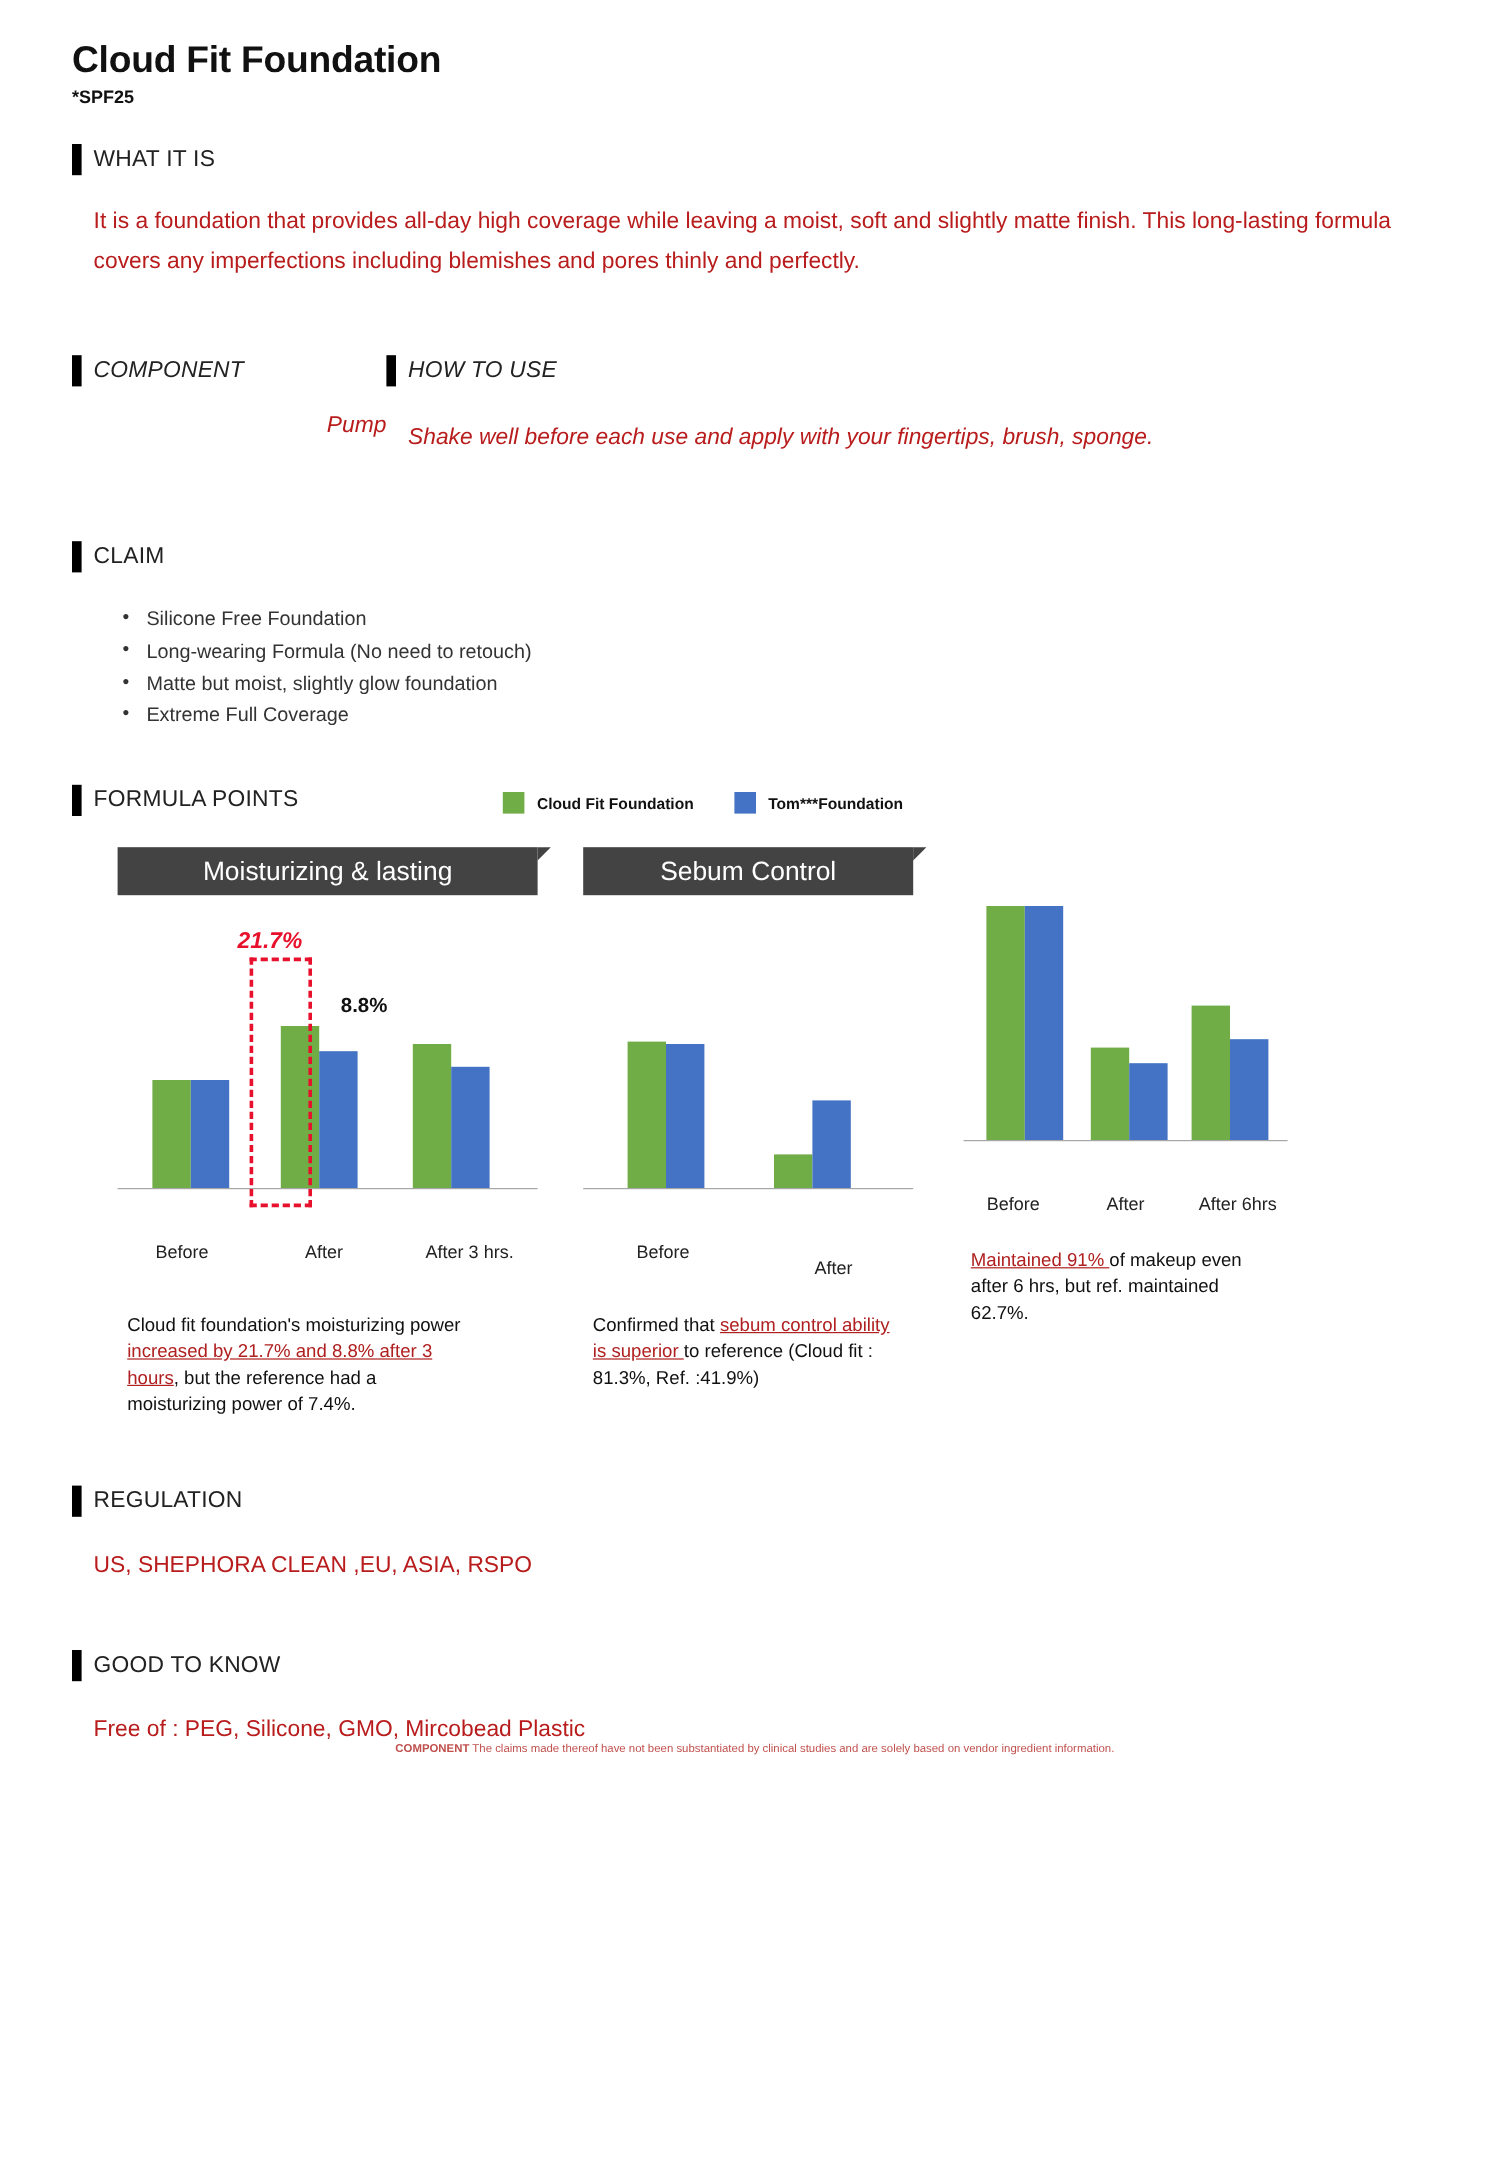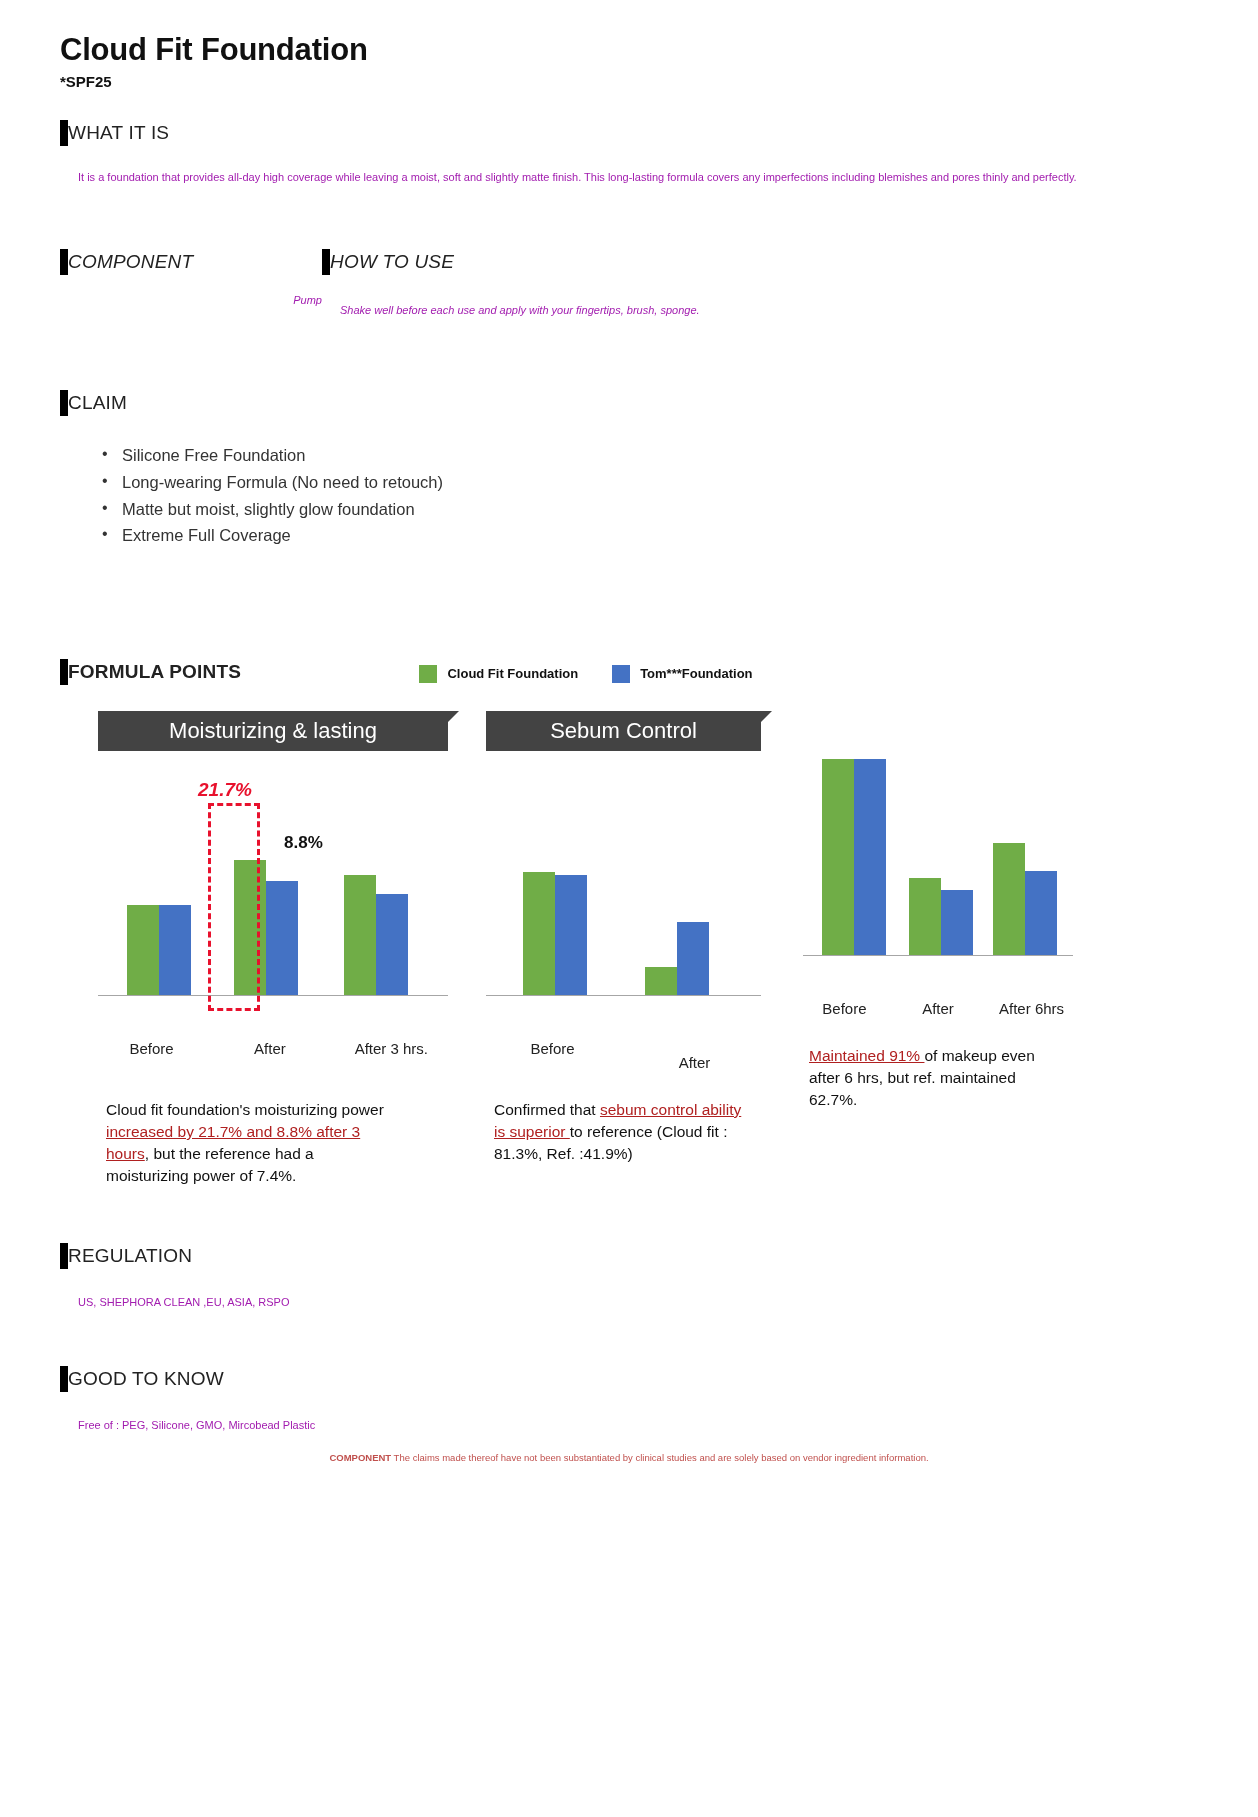--- a/index.html
+++ b/index.html
@@ -15,25 +15,25 @@
   .page { position:relative; width:1258px; height:1817px; padding:0 60px; }
 
   
   .title {
     font-size:31px; font-weight:bold; letter-spacing:-0.2px;
     color:#111; margin:0; padding-top:32px; line-height:1.18;
   }
   .subtitle { font-size:15px; font-weight:bold; color:#111; margin-top:4px; }
 
   
-  .sec-head { display:flex; align-items:center; }
+  .sec-head { display:flex; align-items:center; gap:10px; }
   .sec-bar { width:8px; height:26px; background:#000; flex:0 0 auto; }
   .sec-title { font-size:19px; color:#222; letter-spacing:.2px; }
 
-  .body-text { font-size:11px; color:#a21caf; line-height:1.75; }
+  .body-text { font-size:19px; color:#b91c1c; line-height:1.75; }
 
   
   .two-col { display:flex;font-style:italic; }
   .col-a { width:262px; }
   .col-b { flex:1; }
 
   
   ul.claims { list-style:none; margin:0; padding:0; }
   ul.claims li {
     font-size:16.5px; color:#333; line-height:1.62;
@@ -132,21 +132,21 @@
     <div class="sec-bar"></div>
     <div class="sec-title">CLAIM</div>
   </div>
   <ul class="claims" style="margin-top:26px;">
     <li><span>Silicone Free Foundation</span></li>
     <li><span>Long-wearing Formula (No need to retouch)</span></li>
     <li><span>Matte but moist, slightly glow foundation</span></li>
     <li><span>Extreme Full Coverage</span></li>
   </ul>
 
-  <div class="sec-head" style="margin-top:110px;font-weight:bold;">
+  <div class="sec-head" style="margin-top:44px;">
     <div class="sec-bar"></div>
     <div class="sec-title">FORMULA POINTS</div>
   </div>
 
   <div class="legend" style="margin-top:-20px;">
     <div class="legend-item">
       <span class="legend-swatch" id="sw0" style="background: rgb(112, 173, 71);"></span>
       <span class="legend-label">Cloud Fit Foundation</span>
     </div>
     <div class="legend-item">

